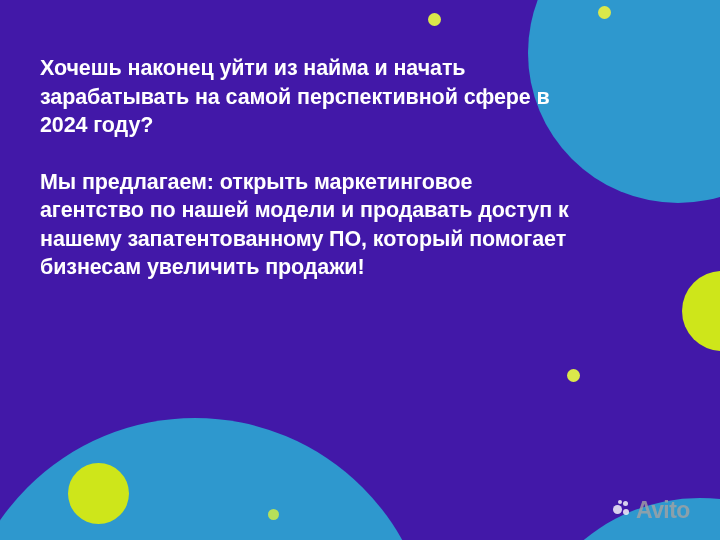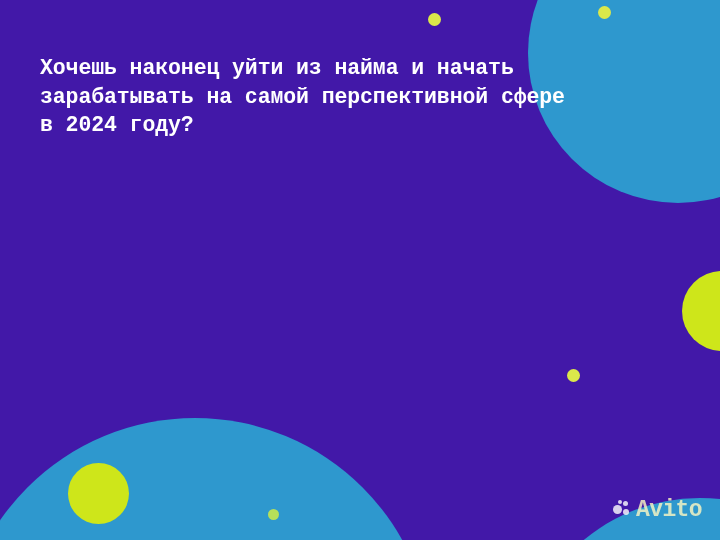--- a/index.html
+++ b/index.html
@@ -6,21 +6,21 @@
     margin: 0;
     padding: 0;
     background: #1b1b1b;
   }
   #poster {
     position: relative;
     width: 720px;
     height: 540px;
     overflow: hidden;
     background: #4218a8;
-    font-family: Liberation Mono, monospace;
+    font-family: Liberation Sans, sans-serif;
   }
 
   
   .deco {
     position: absolute;
     border-radius: 50%;
     pointer-events: none;
   }
 
   .circle-blue-top-right {
@@ -116,21 +116,21 @@
     position: absolute;
     display: block;
     border-radius: 50%;
     background: #ffffff;
   }
   .wm-mark i.d1 { left: 0px;  top: 5px;  width: 9px;  height: 9px; }
   .wm-mark i.d2 { left: 10px; top: 1px;  width: 5px;  height: 5px; }
   .wm-mark i.d3 { left: 10px; top: 9px;  width: 6px;  height: 6px; }
   .wm-mark i.d4 { left: 5px;  top: 0px;  width: 4px;  height: 4px; }
   .wm-text {
-    color: #fef9c3;
+    color: #a3a3a3;
     font-size: 23px;
     font-weight: bold;
     letter-spacing: -0.6px;
     line-height: 20px;
     text-align: center;
   }
 </style>
 </head>
 <body>
 
@@ -144,20 +144,21 @@
 
   <div class="dot dot-a"></div>
   <div class="dot dot-b"></div>
   <div class="dot dot-c"></div>
   <div class="dot dot-d"></div>
 
   <div class="copy">
     <p class="para">Хочешь наконец уйти из найма и начать зарабатывать на самой перспективной сфере в 2024 году?</p>
 
 
+    <p class="para">Мы предлагаем: открыть маркетинговое агентство по нашей модели и продавать доступ к нашему запатентованному ПО, который помогает бизнесам увеличить продажи!</p>
   </div>
 
   <div class="watermark">
     <span class="wm-mark">
       <i class="d1"></i>
         <i class="d2"></i>
         <i class="d3"></i>
         <i class="d4"></i>
     </span>
     <span class="wm-text">Avito</span>

